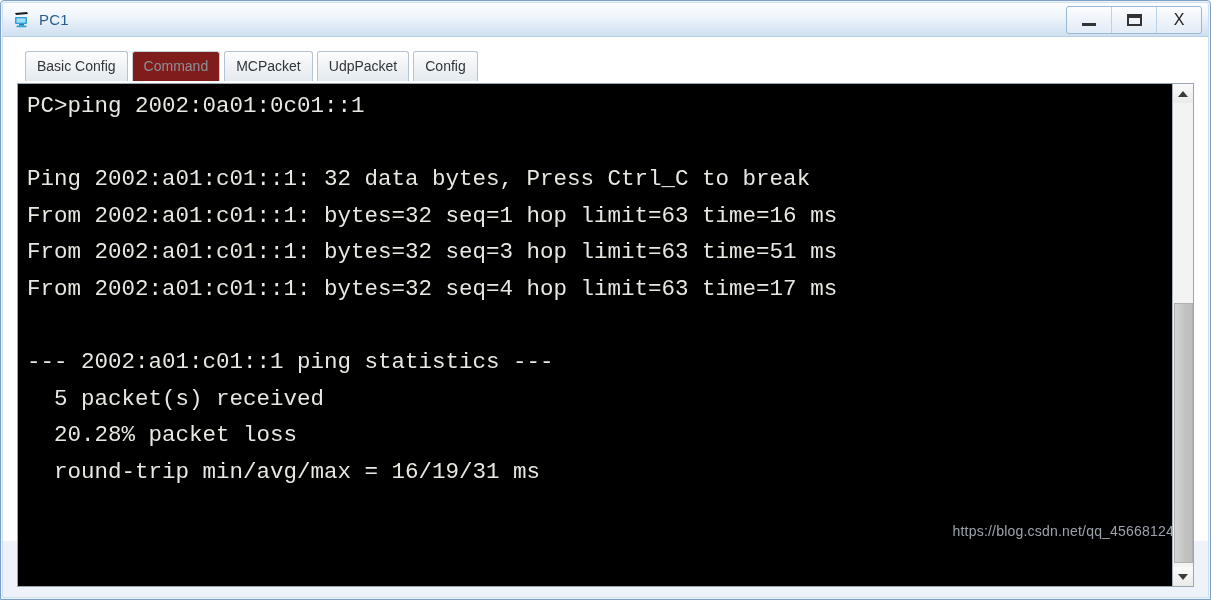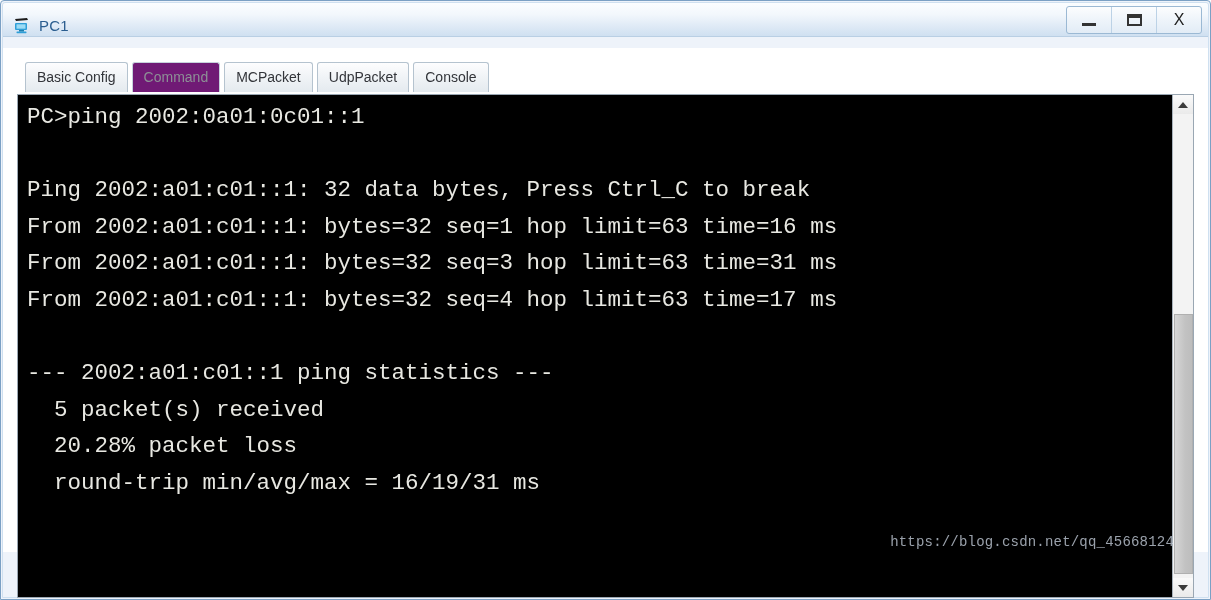--- a/index.html
+++ b/index.html
@@ -53,21 +53,20 @@
     box-sizing: border-box;
   }
   .title-left {
     position: absolute;
     left: 10px;
     top: 5px;
     display: flex;
     align-items: center;
     gap: 6px;
     height: 24px;
-    margin-top: 6px;
   }
   .pc-icon {
     width: 20px;
     height: 18px;
     position: relative;
     display: inline-block;
   }
   .title-text {
     font-size: 15px;
     color: #2a5d8f;
@@ -124,21 +123,20 @@
 
   
   .content {
     position: absolute;
     left: 2px;
     top: 36px;
     width: 1205px;
     height: 504px;
     background: #ffffff;
     box-sizing: border-box;
-    margin-top: 11px;
   }
 
   
   .tabbar {
     position: absolute;
     left: 0; top: 0;
     width: 100%;
     height: 46px;
     background: #ffffff;
     padding-left: 22px;
@@ -156,21 +154,21 @@
     color: #33353a;
     border: 1px solid #b5c3cf;
     border-bottom: none;
     border-radius: 3px 3px 0 0;
     background: linear-gradient(to bottom, #fdfdfe 0%, #f1f4f7 45%, #e4eaef 100%);
     white-space: nowrap;
     box-sizing: border-box;
   }
   .tab.active {
     color: #8d9096;
-    background: #701a75;
+    background: #7f1d1d;
     border-color: #c7d2dc;
   }
 
   
   .terminal-wrap {
     position: absolute;
     left: 14px;
     top: 46px;
     width: 1177px;
     height: 504px;
@@ -245,21 +243,21 @@
     bottom: 0;
     left: 0;
   }
 
   
   .watermark {
     position: absolute;
     right: 34px;
     bottom: 2px;
     font-size: 14px;
-    font-family: Liberation Mono, monospace;
+    font-family: Liberation Sans, sans-serif;
     color: rgba(205, 215, 228, 0.75);
     white-space: nowrap;
     pointer-events: none;
     letter-spacing: 0.2px;
   }
 </style>
 </head>
 <body>
 
 <div class="window">
@@ -291,30 +289,30 @@
     </div>
   </div>
 
   <div class="content">
 
     <div class="tabbar">
       <div class="tab">Basic Config</div>
       <div class="tab active">Command</div>
       <div class="tab">MCPacket</div>
       <div class="tab">UdpPacket</div>
-      <div class="tab">Console</div>
+      <div class="tab">Config</div>
     </div>
 
     <div class="terminal-wrap">
       <div class="terminal">
         <div class="term-line">PC&gt;ping 2002:0a01:0c01::1</div>
         <div class="term-line"></div>
         <div class="term-line">Ping 2002:a01:c01::1: 32 data bytes, Press Ctrl_C to break</div>
         <div class="term-line">From 2002:a01:c01::1: bytes=32 seq=1 hop limit=63 time=16 ms</div>
-        <div class="term-line">From 2002:a01:c01::1: bytes=32 seq=3 hop limit=63 time=31 ms</div>
+        <div class="term-line">From 2002:a01:c01::1: bytes=32 seq=3 hop limit=63 time=51 ms</div>
         <div class="term-line">From 2002:a01:c01::1: bytes=32 seq=4 hop limit=63 time=17 ms</div>
         <div class="term-line"></div>
         <div class="term-line">--- 2002:a01:c01::1 ping statistics ---</div>
         <div class="term-line">  5 packet(s) received</div>
         <div class="term-line">  20.28% packet loss</div>
         <div class="term-line">  round-trip min/avg/max = 16/19/31 ms</div>
       </div>
 
       <div class="scrollbar">
         <div class="sb-btn">

